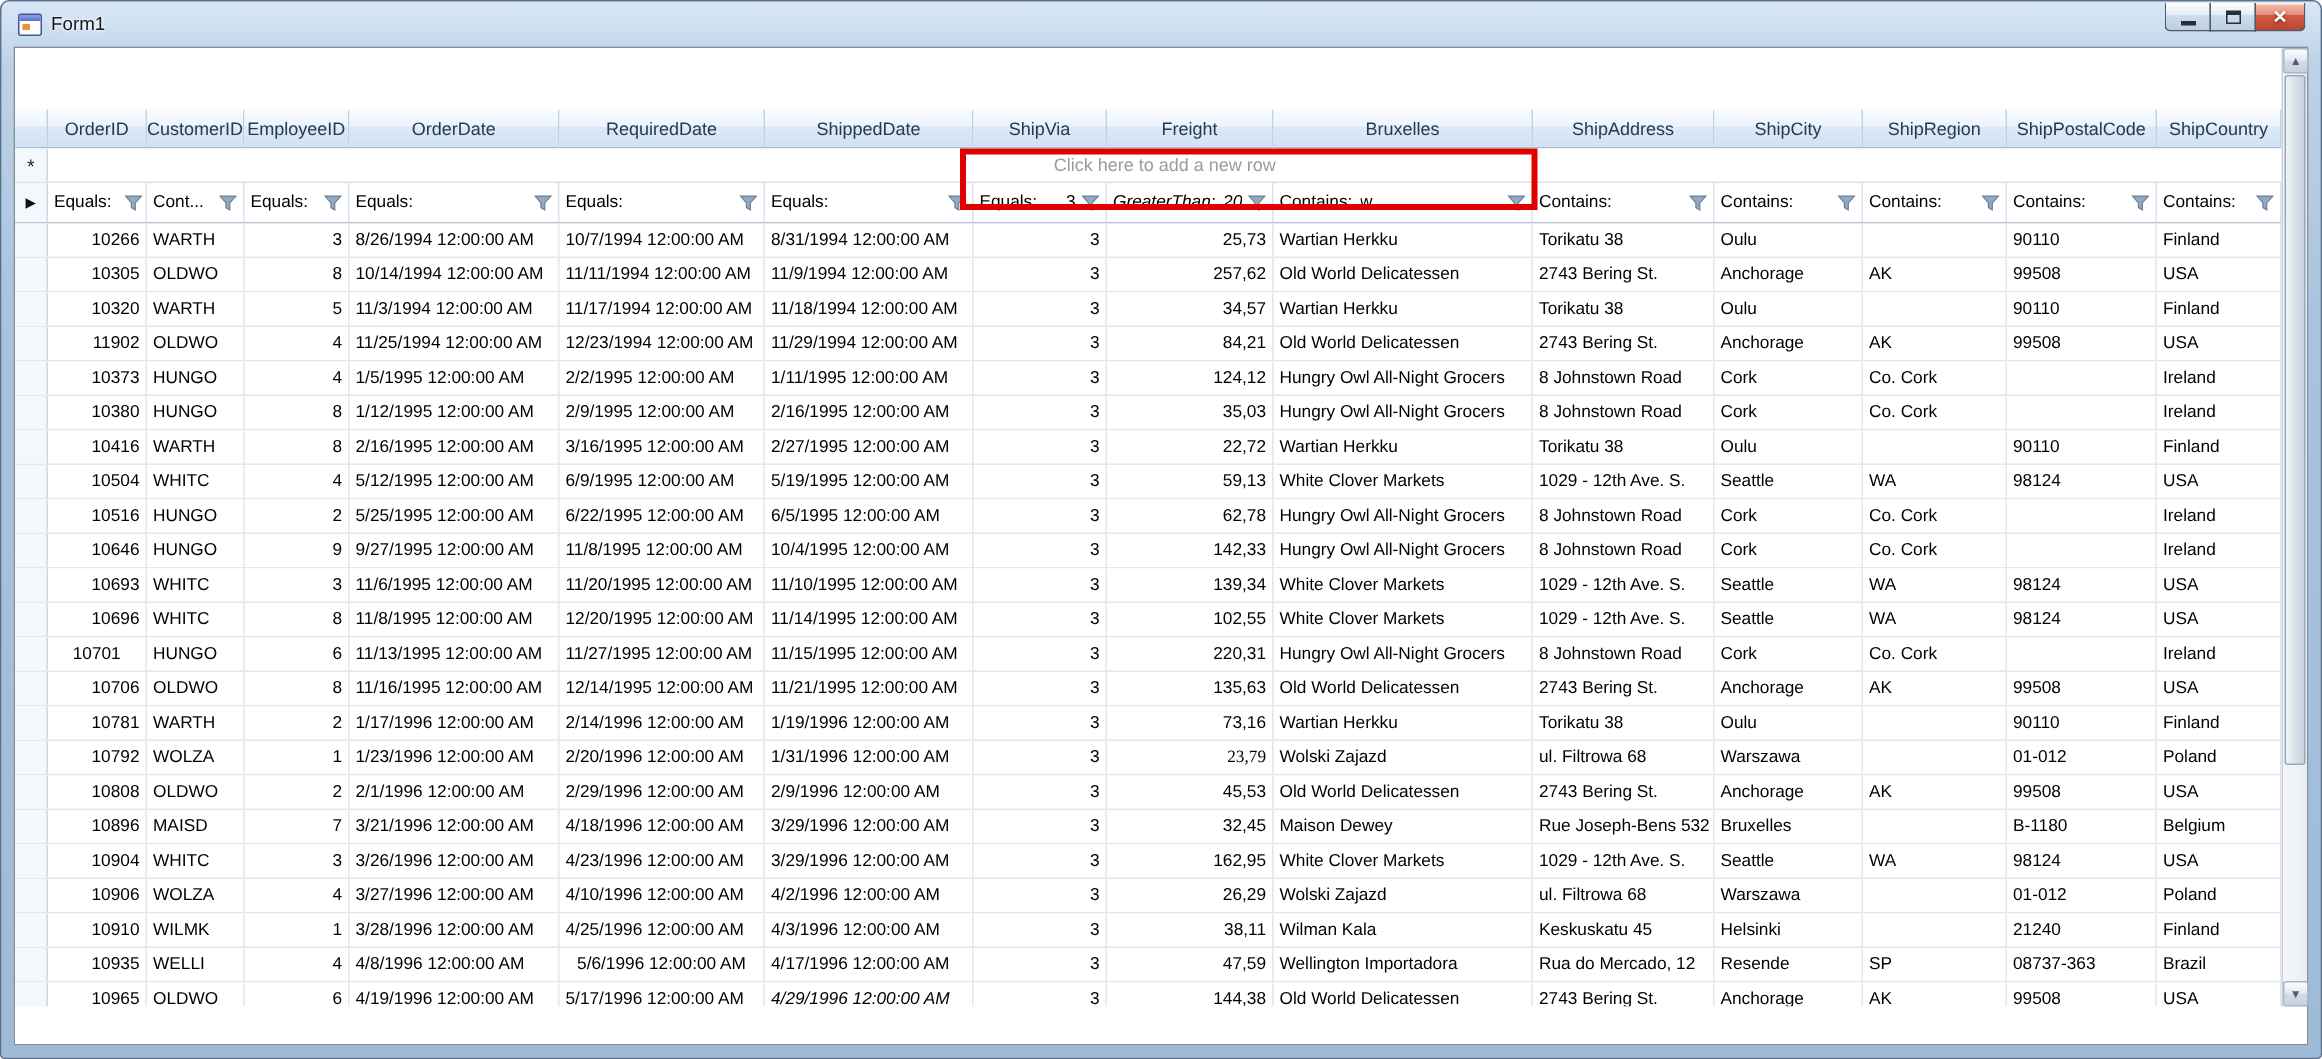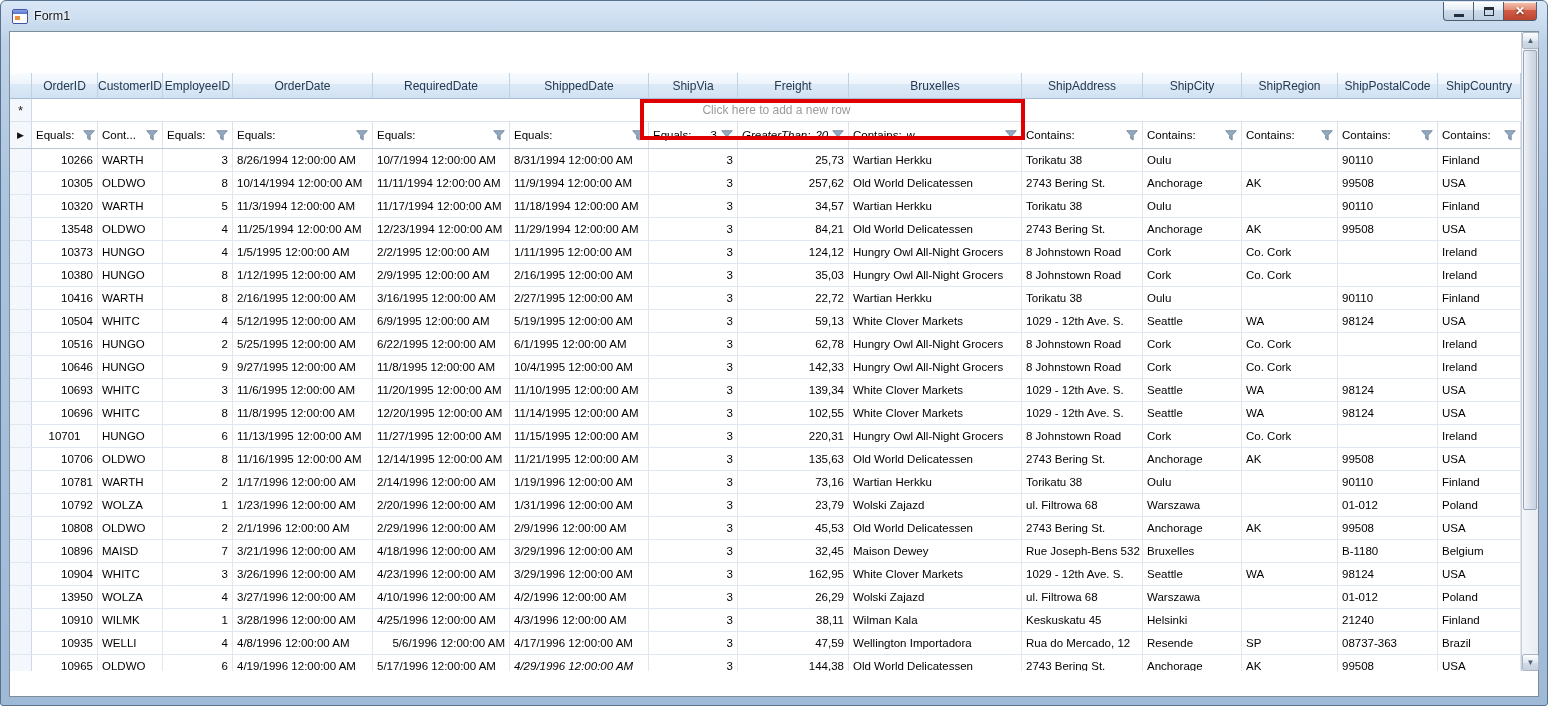--- a/index.html
+++ b/index.html
@@ -298,21 +298,21 @@
               <div class="cell" style="width: 111px; text-align: right;">34,57</div>
               <div class="cell" style="width: 173px; text-align: left;">Wartian Herkku</div>
               <div class="cell" style="width: 121px; text-align: left;">Torikatu 38</div>
               <div class="cell" style="width: 99px; text-align: left;">Oulu</div>
               <div class="cell" style="width: 96px; text-align: left;"></div>
               <div class="cell" style="width: 100px; text-align: left;">90110</div>
               <div class="cell" style="width: 88px; flex: 1 1 auto; text-align: left;">Finland</div>
             </div>
             <div class="grid-row">
               <div class="cell ind" style="width: 22px;"></div>
-              <div class="cell" style="width: 66px; text-align: right;">13548</div>
+              <div class="cell" style="width: 66px; text-align: right;">11902</div>
               <div class="cell" style="width: 65px; text-align: left;">OLDWO</div>
               <div class="cell" style="width: 70px; text-align: right;">4</div>
               <div class="cell" style="width: 140px; text-align: left;">11/25/1994 12:00:00 AM</div>
               <div class="cell" style="width: 137px; text-align: left;">12/23/1994 12:00:00 AM</div>
               <div class="cell" style="width: 139px; text-align: left;">11/29/1994 12:00:00 AM</div>
               <div class="cell" style="width: 89px; text-align: right;">3</div>
               <div class="cell" style="width: 111px; text-align: right;">84,21</div>
               <div class="cell" style="width: 173px; text-align: left;">Old World Delicatessen</div>
               <div class="cell" style="width: 121px; text-align: left;">2743 Bering St.</div>
               <div class="cell" style="width: 99px; text-align: left;">Anchorage</div>
@@ -388,21 +388,21 @@
               <div class="cell" style="width: 100px; text-align: left;">98124</div>
               <div class="cell" style="width: 88px; flex: 1 1 auto; text-align: left;">USA</div>
             </div>
             <div class="grid-row">
               <div class="cell ind" style="width: 22px;"></div>
               <div class="cell" style="width: 66px; text-align: right;">10516</div>
               <div class="cell" style="width: 65px; text-align: left;">HUNGO</div>
               <div class="cell" style="width: 70px; text-align: right;">2</div>
               <div class="cell" style="width: 140px; text-align: left;">5/25/1995 12:00:00 AM</div>
               <div class="cell" style="width: 137px; text-align: left;">6/22/1995 12:00:00 AM</div>
-              <div class="cell" style="width: 139px; text-align: left;">6/1/1995 12:00:00 AM</div>
+              <div class="cell" style="width: 139px; text-align: left;">6/5/1995 12:00:00 AM</div>
               <div class="cell" style="width: 89px; text-align: right;">3</div>
               <div class="cell" style="width: 111px; text-align: right;">62,78</div>
               <div class="cell" style="width: 173px; text-align: left;">Hungry Owl All-Night Grocers</div>
               <div class="cell" style="width: 121px; text-align: left;">8 Johnstown Road</div>
               <div class="cell" style="width: 99px; text-align: left;">Cork</div>
               <div class="cell" style="width: 96px; text-align: left;">Co. Cork</div>
               <div class="cell" style="width: 100px; text-align: left;"></div>
               <div class="cell" style="width: 88px; flex: 1 1 auto; text-align: left;">Ireland</div>
             </div>
             <div class="grid-row">
@@ -509,21 +509,21 @@
             </div>
             <div class="grid-row">
               <div class="cell ind" style="width: 22px;"></div>
               <div class="cell" style="width: 66px; text-align: right;">10792</div>
               <div class="cell" style="width: 65px; text-align: left;">WOLZA</div>
               <div class="cell" style="width: 70px; text-align: right;">1</div>
               <div class="cell" style="width: 140px; text-align: left;">1/23/1996 12:00:00 AM</div>
               <div class="cell" style="width: 137px; text-align: left;">2/20/1996 12:00:00 AM</div>
               <div class="cell" style="width: 139px; text-align: left;">1/31/1996 12:00:00 AM</div>
               <div class="cell" style="width: 89px; text-align: right;">3</div>
-              <div class="cell" style="width: 111px; text-align: right;">23,79</div>
+              <div class="cell" style="width: 111px; text-align: right; font-family: Liberation Serif, serif;">23,79</div>
               <div class="cell" style="width: 173px; text-align: left;">Wolski Zajazd</div>
               <div class="cell" style="width: 121px; text-align: left;">ul. Filtrowa 68</div>
               <div class="cell" style="width: 99px; text-align: left;">Warszawa</div>
               <div class="cell" style="width: 96px; text-align: left;"></div>
               <div class="cell" style="width: 100px; text-align: left;">01-012</div>
               <div class="cell" style="width: 88px; flex: 1 1 auto; text-align: left;">Poland</div>
             </div>
             <div class="grid-row">
               <div class="cell ind" style="width: 22px;"></div>
               <div class="cell" style="width: 66px; text-align: right;">10808</div>
@@ -570,21 +570,21 @@
               <div class="cell" style="width: 111px; text-align: right;">162,95</div>
               <div class="cell" style="width: 173px; text-align: left;">White Clover Markets</div>
               <div class="cell" style="width: 121px; text-align: left;">1029 - 12th Ave. S.</div>
               <div class="cell" style="width: 99px; text-align: left;">Seattle</div>
               <div class="cell" style="width: 96px; text-align: left;">WA</div>
               <div class="cell" style="width: 100px; text-align: left;">98124</div>
               <div class="cell" style="width: 88px; flex: 1 1 auto; text-align: left;">USA</div>
             </div>
             <div class="grid-row">
               <div class="cell ind" style="width: 22px;"></div>
-              <div class="cell" style="width: 66px; text-align: right;">13950</div>
+              <div class="cell" style="width: 66px; text-align: right;">10906</div>
               <div class="cell" style="width: 65px; text-align: left;">WOLZA</div>
               <div class="cell" style="width: 70px; text-align: right;">4</div>
               <div class="cell" style="width: 140px; text-align: left;">3/27/1996 12:00:00 AM</div>
               <div class="cell" style="width: 137px; text-align: left;">4/10/1996 12:00:00 AM</div>
               <div class="cell" style="width: 139px; text-align: left;">4/2/1996 12:00:00 AM</div>
               <div class="cell" style="width: 89px; text-align: right;">3</div>
               <div class="cell" style="width: 111px; text-align: right;">26,29</div>
               <div class="cell" style="width: 173px; text-align: left;">Wolski Zajazd</div>
               <div class="cell" style="width: 121px; text-align: left;">ul. Filtrowa 68</div>
               <div class="cell" style="width: 99px; text-align: left;">Warszawa</div>
@@ -608,21 +608,21 @@
               <div class="cell" style="width: 96px; text-align: left;"></div>
               <div class="cell" style="width: 100px; text-align: left;">21240</div>
               <div class="cell" style="width: 88px; flex: 1 1 auto; text-align: left;">Finland</div>
             </div>
             <div class="grid-row">
               <div class="cell ind" style="width: 22px;"></div>
               <div class="cell" style="width: 66px; text-align: right;">10935</div>
               <div class="cell" style="width: 65px; text-align: left;">WELLI</div>
               <div class="cell" style="width: 70px; text-align: right;">4</div>
               <div class="cell" style="width: 140px; text-align: left;">4/8/1996 12:00:00 AM</div>
-              <div class="cell" style="width: 137px; text-align: right;">5/6/1996 12:00:00 AM</div>
+              <div class="cell" style="width: 137px; text-align: center;">5/6/1996 12:00:00 AM</div>
               <div class="cell" style="width: 139px; text-align: left;">4/17/1996 12:00:00 AM</div>
               <div class="cell" style="width: 89px; text-align: right;">3</div>
               <div class="cell" style="width: 111px; text-align: right;">47,59</div>
               <div class="cell" style="width: 173px; text-align: left;">Wellington Importadora</div>
               <div class="cell" style="width: 121px; text-align: left;">Rua do Mercado, 12</div>
               <div class="cell" style="width: 99px; text-align: left;">Resende</div>
               <div class="cell" style="width: 96px; text-align: left;">SP</div>
               <div class="cell" style="width: 100px; text-align: left;">08737-363</div>
               <div class="cell" style="width: 88px; flex: 1 1 auto; text-align: left;">Brazil</div>
             </div>

